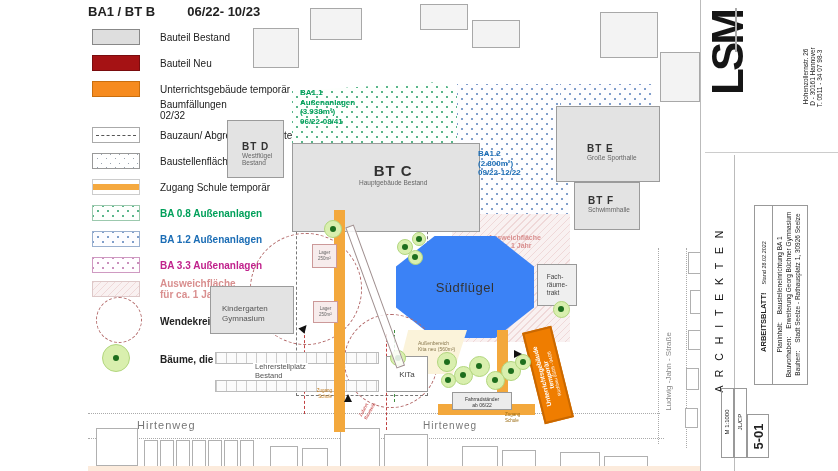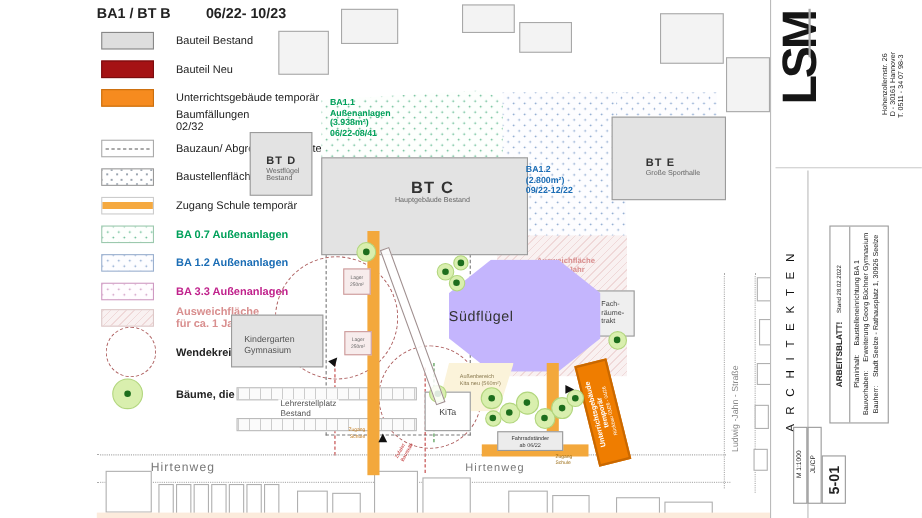--- a/index.html
+++ b/index.html
@@ -62,21 +62,21 @@
 <div class="abs sw sw-bauzaun" style="top:127px"></div>
 <div class="abs lg-label" style="top:130px">Bauzaun/ Abgrenzung Baustelle</div>
 
 <div class="abs sw dots-gray" style="top:153px"></div>
 <div class="abs lg-label" style="top:156px">Baustellenfläche</div>
 
 <div class="abs sw sw-zugang" style="top:179px"></div>
 <div class="abs lg-label" style="top:182px">Zugang Schule temporär</div>
 
 <div class="abs sw dots-green" style="top:205px;border-color:#9cc9ae"></div>
-<div class="abs lg-label bold c-green" style="top:208px">BA 0.7 Außenanlagen</div>
+<div class="abs lg-label bold c-green" style="top:208px">BA 0.8 Außenanlagen</div>
 
 <div class="abs sw dots-blue" style="top:231px;border-color:#9ab0cf"></div>
 <div class="abs lg-label bold c-blue" style="top:234px">BA 1.2 Außenanlagen</div>
 
 <div class="abs sw dots-mag" style="top:257px;border-color:#cf9ac2"></div>
 <div class="abs lg-label bold c-mag" style="top:260px">BA 3.3 Außenanlagen</div>
 
 <div class="abs sw hatch-pink" style="top:281px;border-color:#ddc8c8"></div>
 <div class="abs lg-label pre bold c-pink" style="top:278px">Ausweichfläche
 für ca. 1 Jahr</div>
@@ -128,29 +128,33 @@
   <div class="abs bold c-green pre" style="left:300px;top:88px;font-size:8px;line-height:9.5px">BA1.1
 Außenanlagen
 (3.938m²)
 06/22-08/41</div>
 
   <div class="abs bldg" style="left:556px;top:106px;width:104px;height:76px;padding:36px 0 0 30px">
     <div class="bt-name">BT E</div>
     <div class="bt-sub">Große Sporthalle</div>
   </div>
 
+  <div class="abs bldg" style="left:574px;top:182px;width:66px;height:48px;padding:12px 0 0 13px">
+    <div class="bt-name">BT F</div>
+    <div class="bt-sub">Schwimmhalle</div>
+  </div>
 
 
   <div class="abs" style="left:537px;top:264px;width:40px;height:42px;background:#efefef;border:1px solid #999;display:flex;align-items:center;justify-content:center">
     <div class="pre" style="font-size:6.5px;line-height:8px;color:#444">Fach-
 räume-
 trakt</div>
   </div>
 
-  <div class="abs" style="left:408px;top:236px;width:138px;height:102px;background:#c4b5fd;clip-path:polygon(28% 0,72% 0,100% 30%,100% 70%,72% 100%,28% 100%,0 70%,0 30%);display:flex;align-items:center;justify-content:flex-start">
+  <div class="abs" style="left:396px;top:236px;width:138px;height:102px;background:#3b82f6;clip-path:polygon(28% 0,72% 0,100% 30%,100% 70%,72% 100%,28% 100%,0 70%,0 30%);display:flex;align-items:center;justify-content:center">
     <span style="font-size:13px;color:#333;letter-spacing:.5px">Südflügel</span>
   </div>
 
   <div class="abs dash-circ" style="left:250px;top:233px;width:112px;height:112px"></div>
   <div class="abs dash-circ" style="left:344px;top:314px;width:94px;height:94px"></div>
 
 
   <div class="abs" style="left:345px;top:226px;width:9px;height:150px;background:rgba(255,255,255,.85);border:1px solid #a09090;transform:rotate(-20deg);transform-origin:50% 0;z-index:4"></div>
 
   <div class="abs pre" style="left:312px;top:244px;width:25px;height:24px;background:#f7ecec;border:1px solid #c99;font-size:4.5px;line-height:5.5px;color:#666;text-align:center;padding-top:5px;z-index:3">Lager

